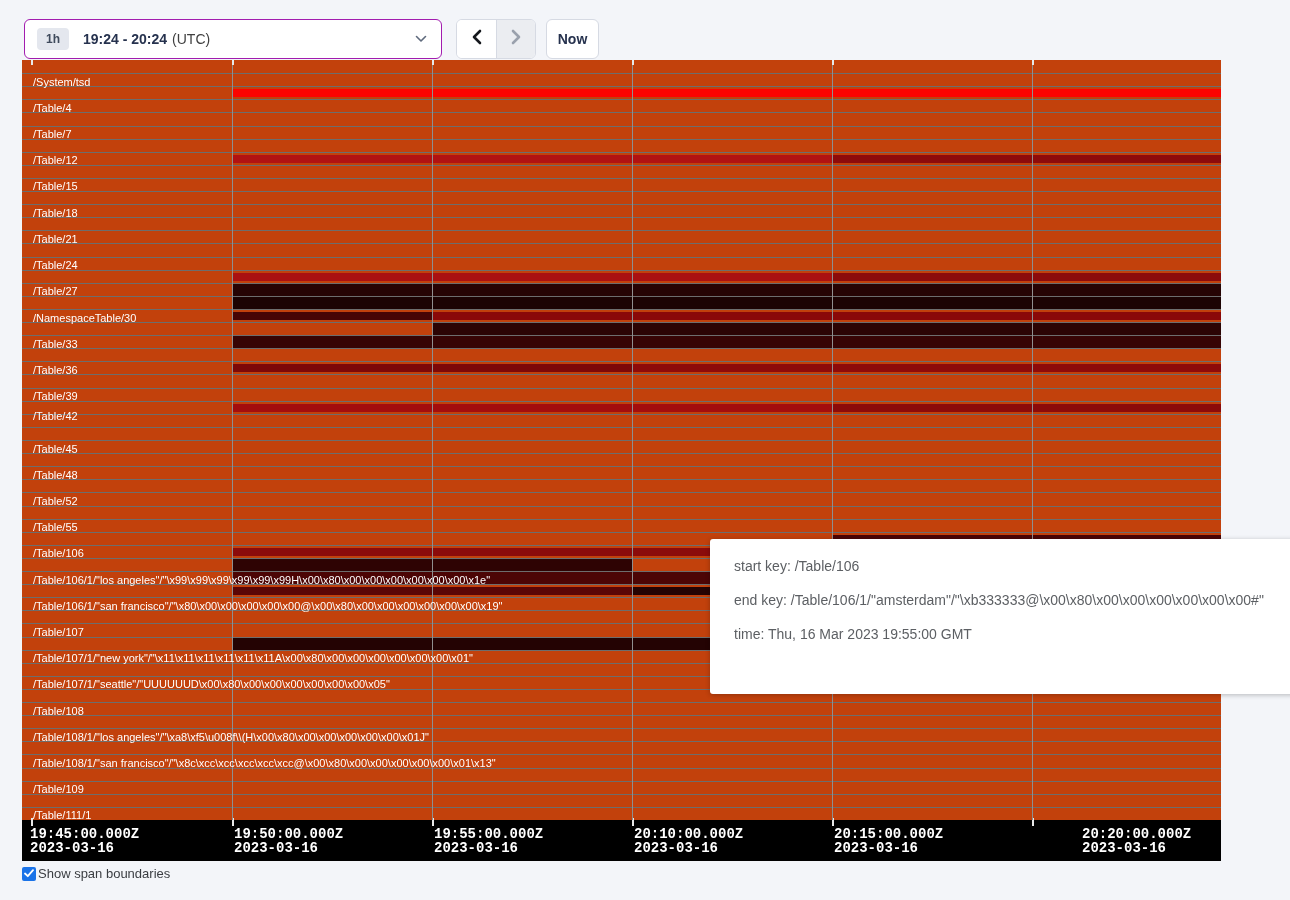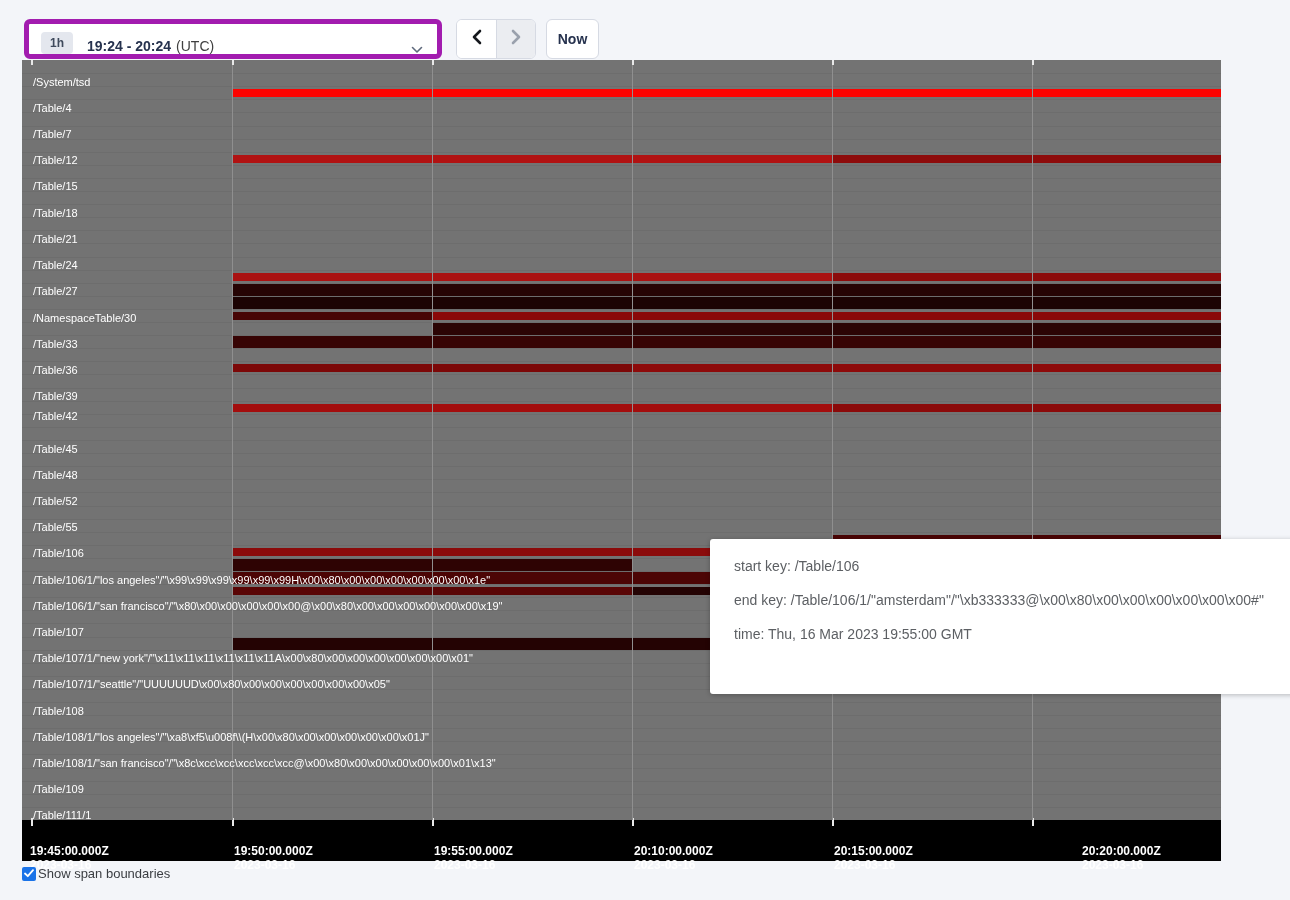--- a/index.html
+++ b/index.html
@@ -7,22 +7,22 @@
   body {
     position:relative;
     background:#f3f5f9;
     font-family:"Liberation Sans", sans-serif;
     overflow:hidden;
   }
 
   
   .range-select {
     position:absolute; left:24px; top:19px; width:418px; height:40px;
-    background:#ffffff; border:5px solid #a21caf; border-radius:6px;
-    display:flex; align-items:flex-end; padding:0 14px 0 12px; cursor:pointer;
+    background:#ffffff; border:1px solid #a21caf; border-radius:6px;
+    display:flex; align-items:center; padding:0 14px 0 12px; cursor:pointer;
   }
   .duration-badge {
     background:#e4e7ee; color:#3f4a5c; font-weight:700; font-size:12px;
     border-radius:4px; padding:4px 9px; margin-right:14px;
   }
   .range-label { font-size:14px; font-weight:700; color:#26324e; white-space:pre; }
   .tz-label { font-size:14px; color:#404040; margin-left:5px; }
   .select-caret { margin-left:auto; display:flex; align-items:center; color:#5f6a7d; }
 
   .nav-group {
@@ -37,37 +37,37 @@
   .now-button {
     position:absolute; left:546px; top:19px; width:53px; height:40px;
     background:#ffffff; border:1px solid #d6dae3; border-radius:6px;
     font-size:14px; font-weight:700; color:#26324e;
     display:flex; align-items:center; justify-content:center; cursor:pointer;
   }
 
   
   .chart {
     position:absolute; left:22px; top:60px; width:1199px; height:801px;
-    background:#737373;
+    background:#c2410c;
   }
   .grid { position:absolute; left:0; top:0; width:100%; height:760px; }
   .grid-row { position:absolute; left:0; width:100%; border-top:1px solid #6d6d6d; }
   .grid-row.first { border-top:none; }
   .band-seg { position:absolute; }
   .vline { position:absolute; top:0; width:1px; height:760px; background:#8f8f8f; z-index:3; }
   .top-tick { position:absolute; top:0; width:2px; height:5px; background:#e8e8e8; z-index:4; }
   .row-label {
     position:absolute; left:11px; z-index:5; color:#ffffff; font-size:11px;
     display:flex; align-items:center; white-space:nowrap;
   }
   .x-axis {
     position:absolute; left:0; top:760px; width:100%; height:41px; background:#000;
   }
   .axis-tick { position:absolute; top:-2px; width:2px; height:8px; background:#e8e8e8; }
-  .axis-label { position:absolute; top:24px; color:#ffffff; font-size:12px; font-weight:700; line-height:14px; white-space:nowrap; }
+  .axis-label { position:absolute; top:7px; color:#ffffff; font-size:14px; font-weight:700; line-height:14px; white-space:nowrap;font-family:Liberation Mono, monospace; }
 
   
   .tooltip {
     position:absolute; z-index:10; background:#ffffff; border-radius:3px;
     box-shadow:0 1px 5px rgba(0,0,0,0.25); padding:10px 0 12px 24px;
   }
   .tooltip-line { font-size:14px; color:#5c5f63; line-height:34px; white-space:pre; }
 
   
   .footer-row {

